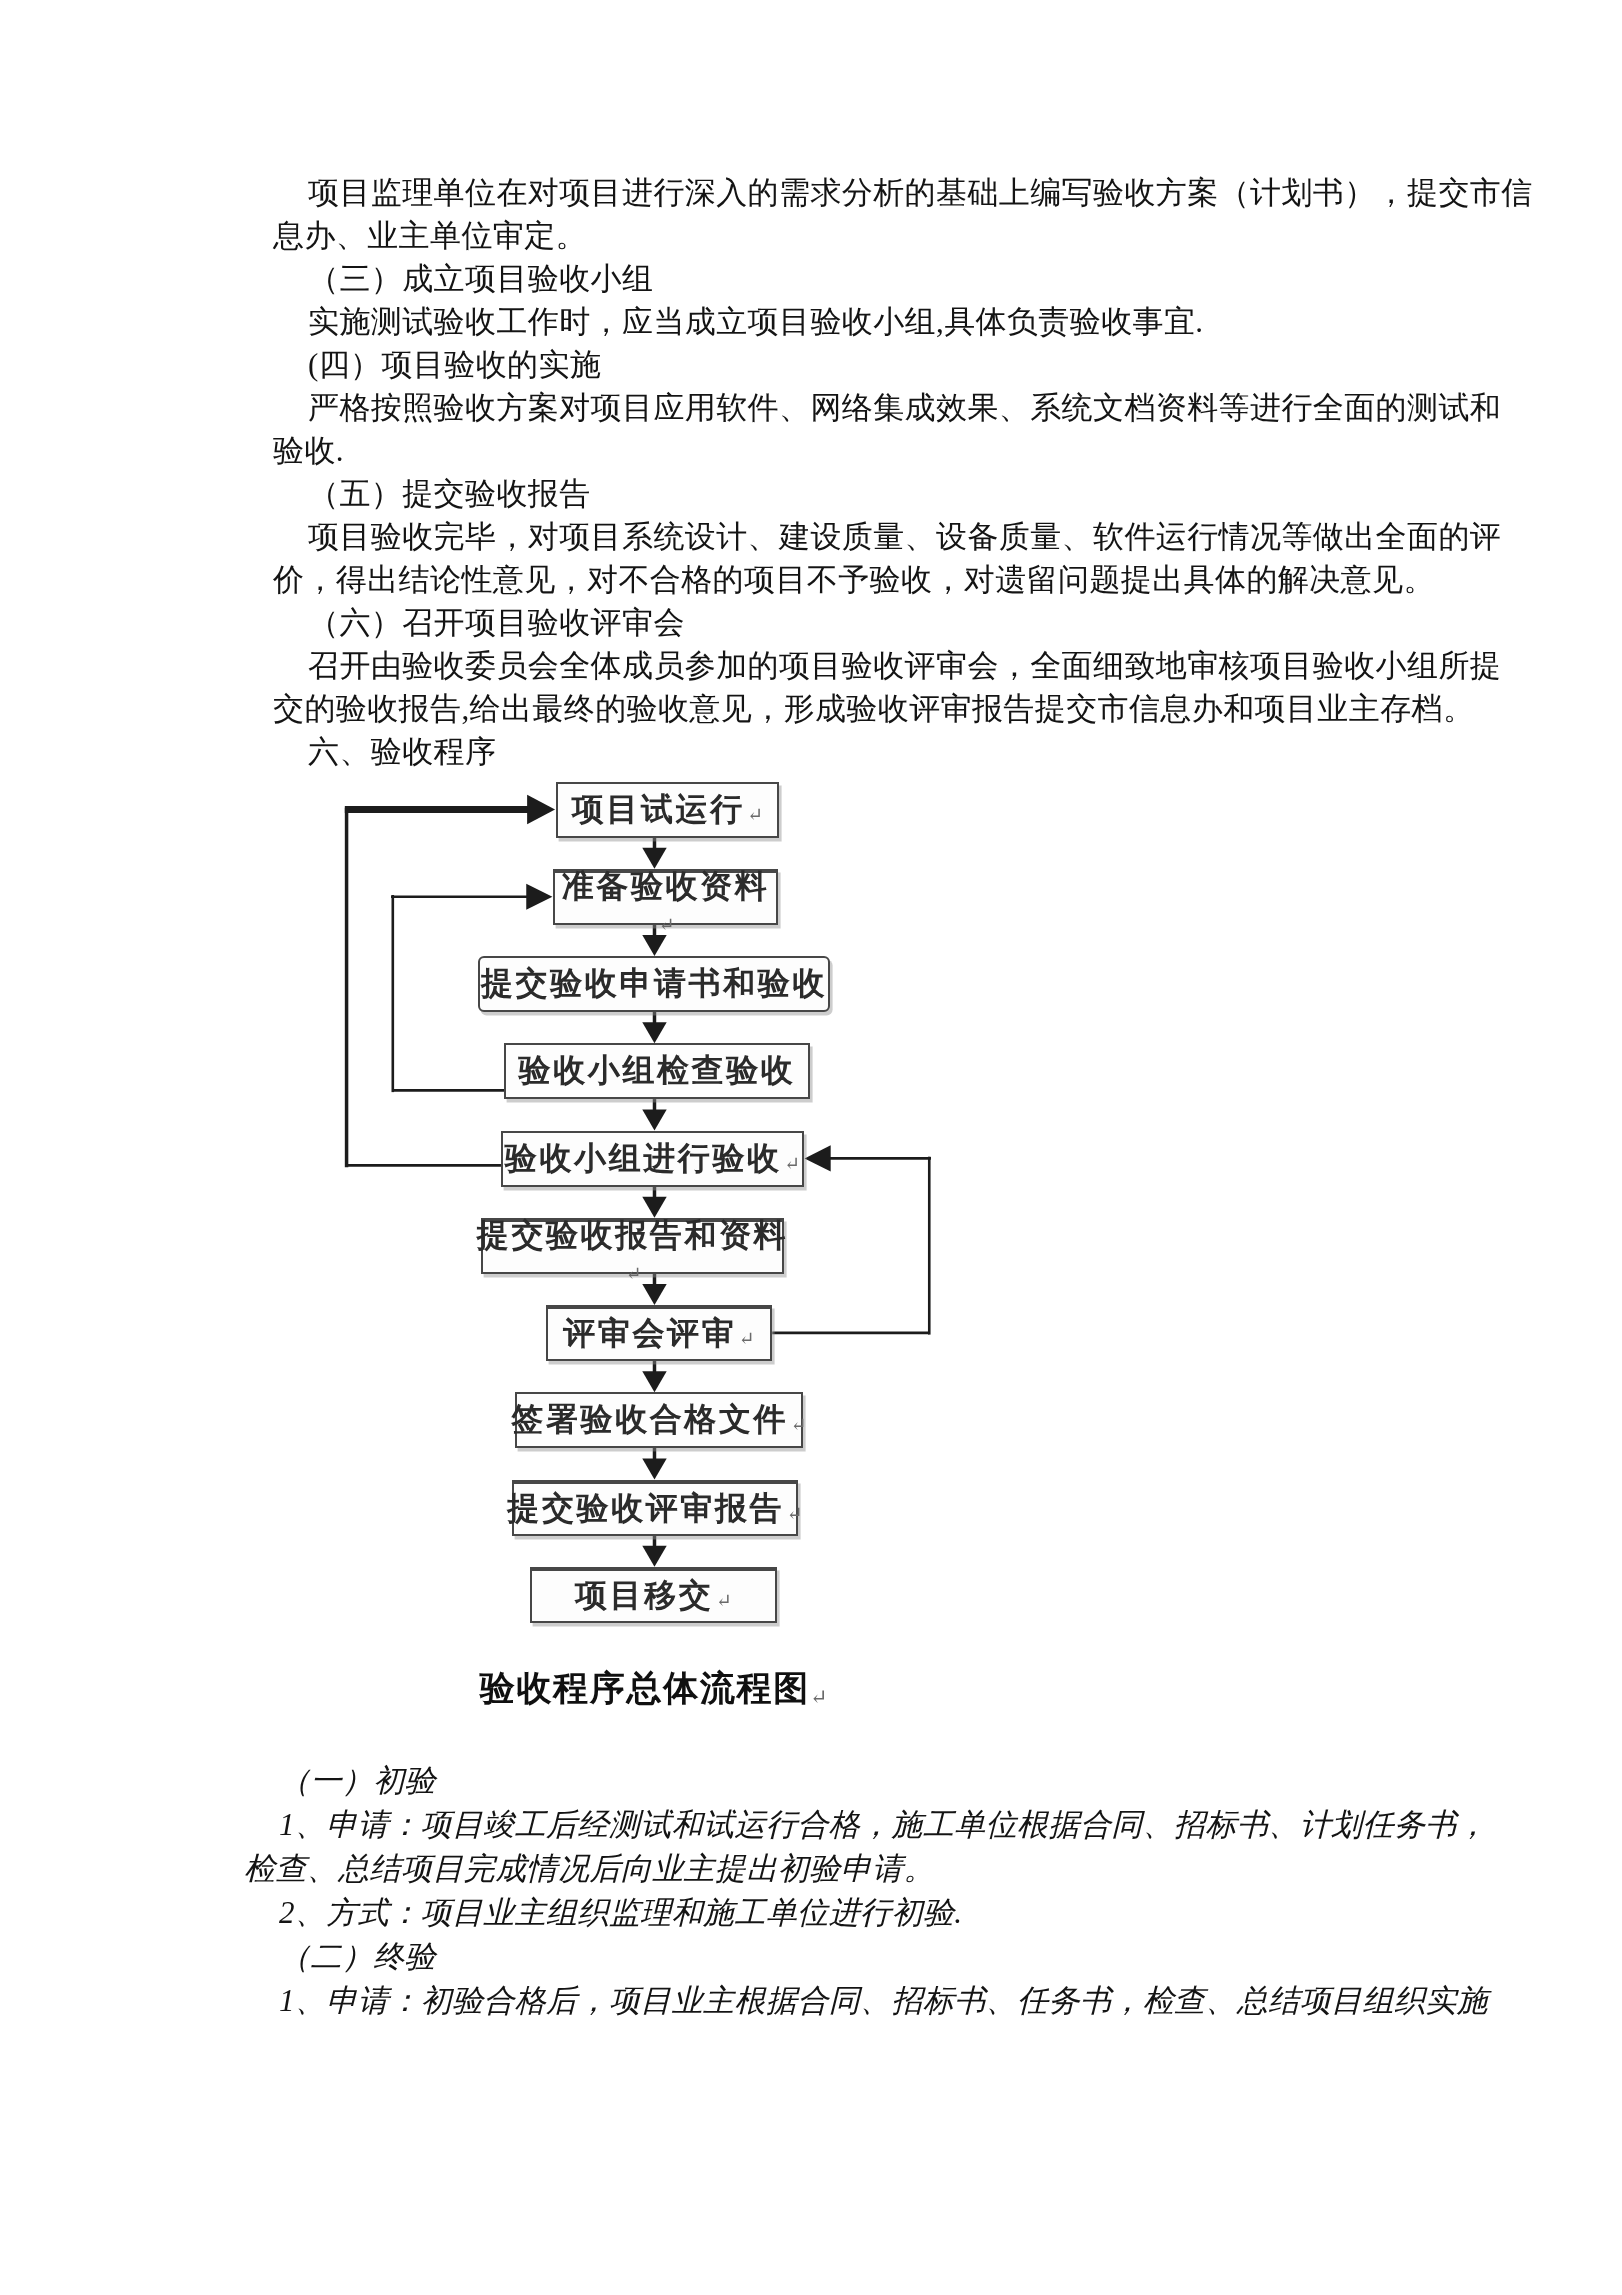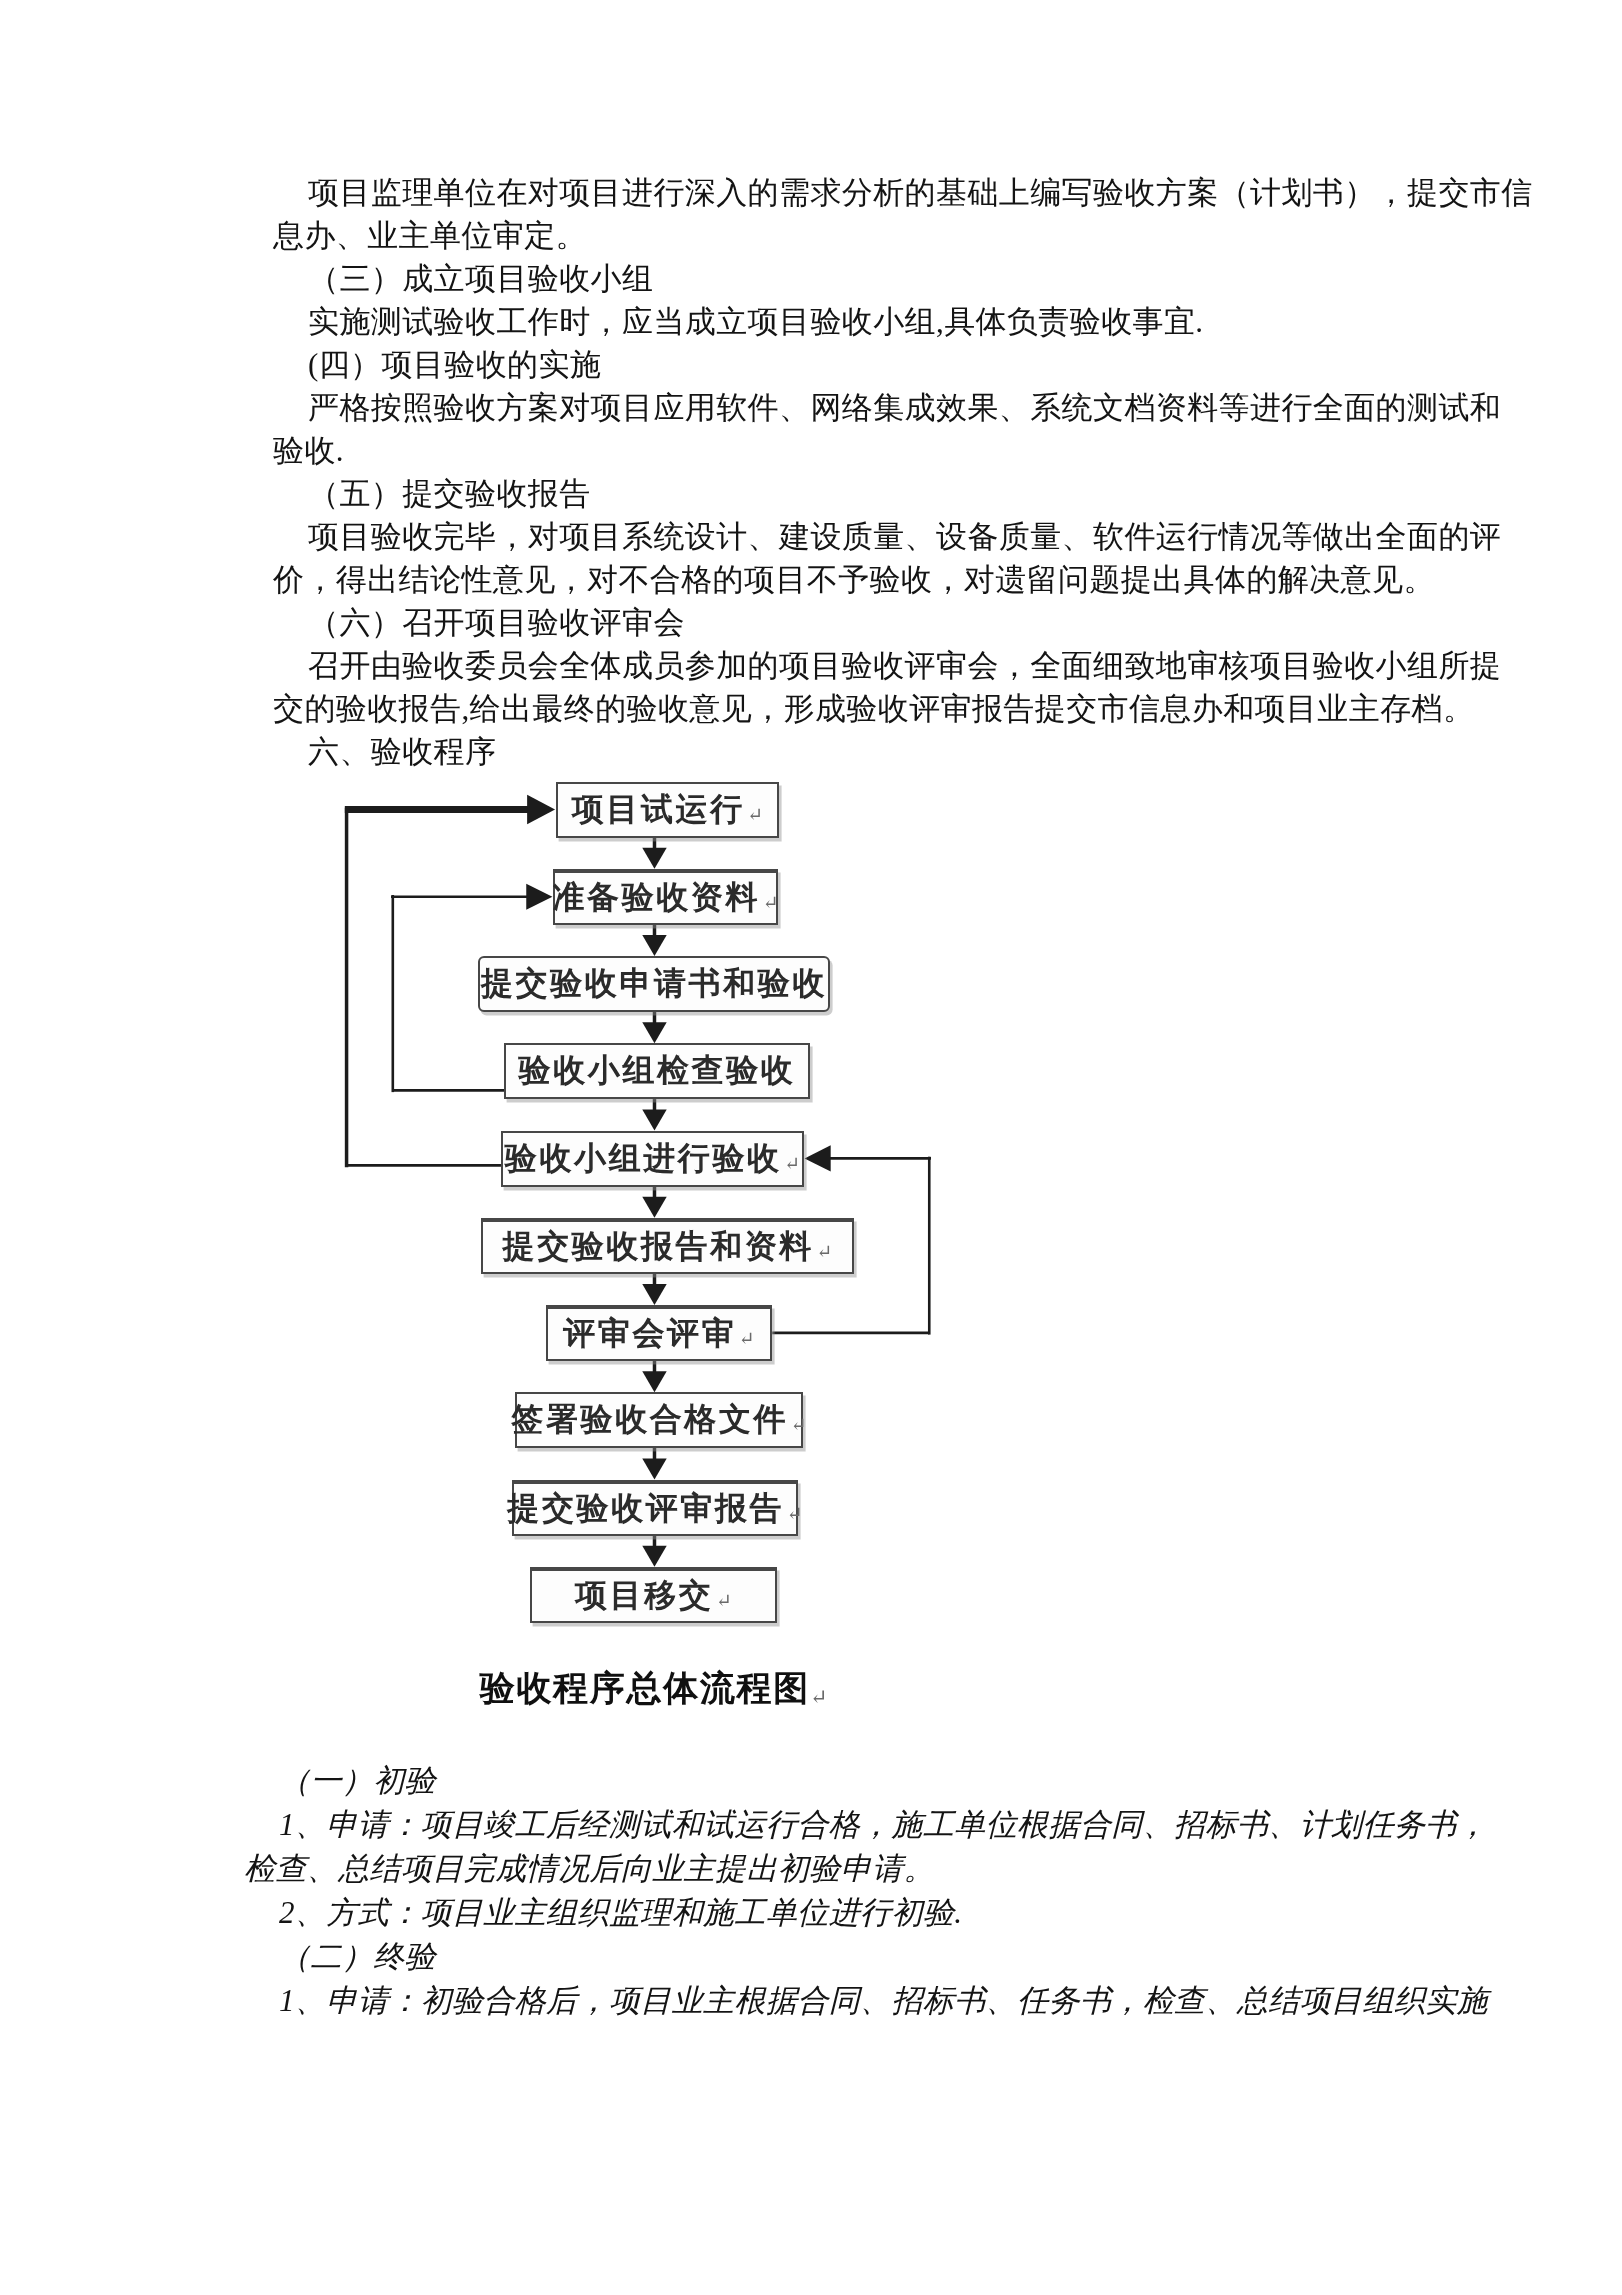--- a/index.html
+++ b/index.html
@@ -33,25 +33,25 @@
     border:2.6px solid #474747;
     background:#fdfdfd;
     box-shadow:2.6px 3.5px 0 rgba(145,145,145,0.45);
     display:flex;align-items:center;justify-content:center;
     font-size:32px;font-weight:600;color:#2b2b2b;
     letter-spacing:2.6px;
     white-space:nowrap;
   }
   .fbox .rm{font-size:19px;font-weight:400;color:#6a6a6a;margin-left:2.6px;position:relative;top:4.4px;letter-spacing:0;}
   .b1 {left:556px;top:782px; width:223px;}
-  .b2 {left:553px;top:869px; width:225px;border-top-width:4.4px;}
+  .b2 {left:553px;top:869px; width:225px;border-top-width:4.4px;flex-direction:column;}
   .b3 {left:478px;top:956px;width:352px;border-radius:6px;}
   .b4 {left:504px;top:1043px;width:306px;}
   .b5 {left:501px;top:1131px;width:303px;}
-  .b6 {left:481px;top:1218px;width:373px;border-top-width:4.4px;}
+  .b6 {left:481px;top:1218px;width:303px;border-top-width:4.4px;flex-direction:column;}
   .b7 {left:546px;top:1305px;width:226px;border-top-width:4.4px;}
   .b8 {left:515px;top:1392px;width:288px;}
   .b9 {left:512px;top:1480px;width:286px;border-top-width:4.4px;}
   .b10{left:530px;top:1567px;width:247px;border-top-width:4.4px;}
   .fc-caption{
     position:absolute;left:201px;top:1665px;width:907px;
     text-align:center;
     font-size:35px;font-weight:bold;color:#101010;
     letter-spacing:1.7px;
   }

